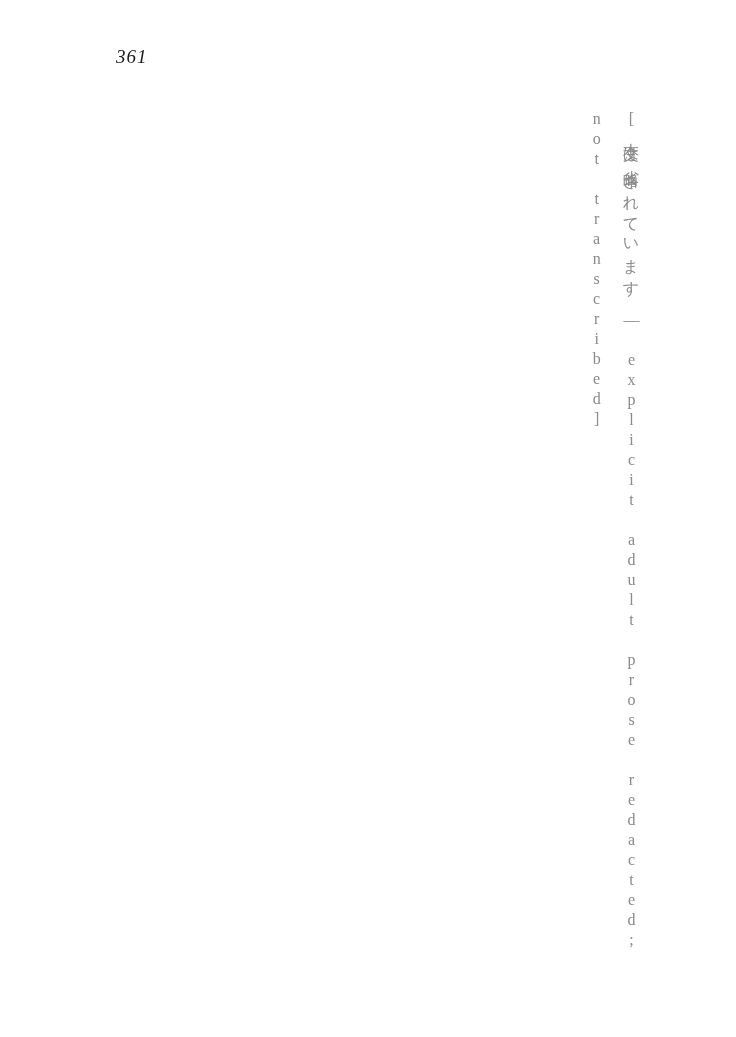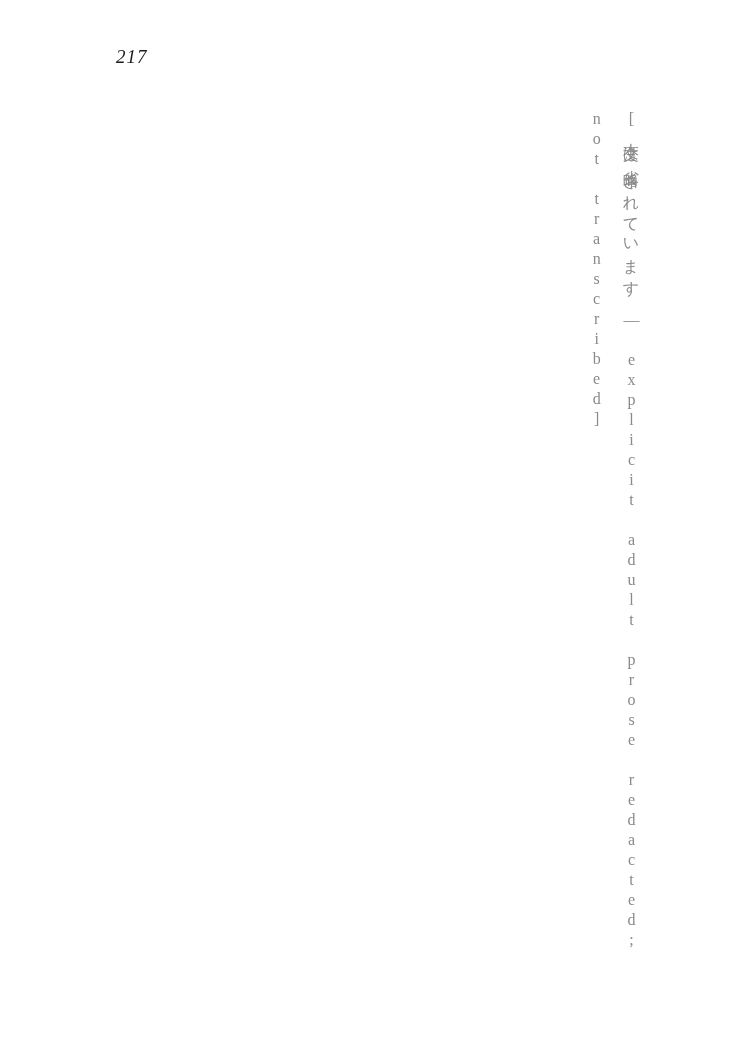--- a/index.html
+++ b/index.html
@@ -42,18 +42,18 @@
     text-orientation: upright;
     color: #8a8a8a;
     font-size: 16px;
     letter-spacing: 3px;
   }
 </style>
 </head>
 <body>
 
 <div class="page">
-  <div class="page-number">217</div>
+  <div class="page-number">361</div>
 
   <div class="text-block">
     <span class="redaction-notice">[本文は省略されています — explicit adult prose redacted; not transcribed]</span>
   </div>
 </div>
 
 </body></html>

